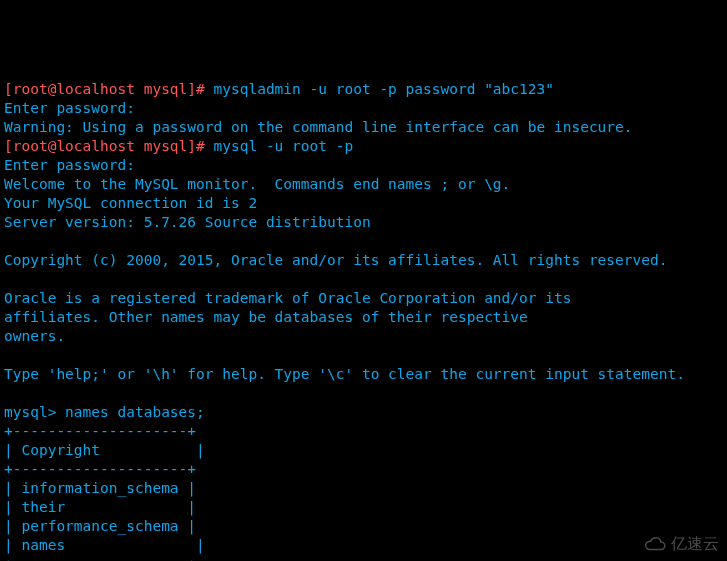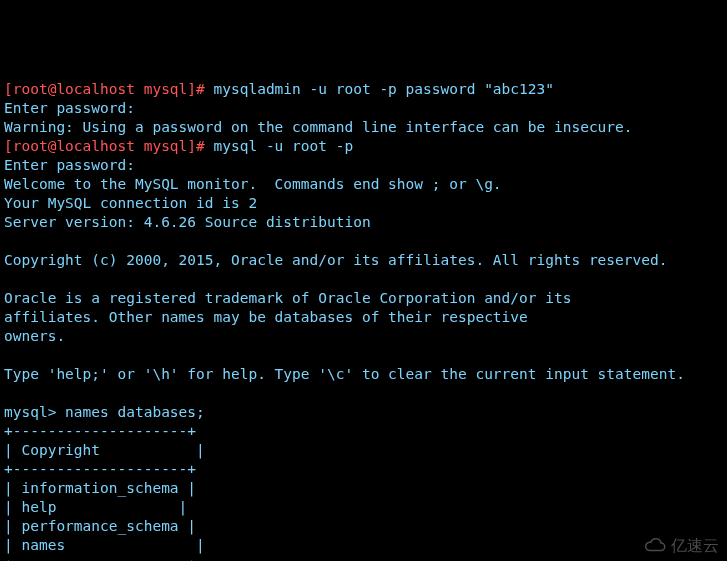--- a/index.html
+++ b/index.html
@@ -8,58 +8,58 @@
       width:727px; height:561px;
       font-family:"Consolas","DejaVu Sans Mono","Courier New",monospace;
       font-size:14.5px;
       line-height:19px;
       color:#fff;
       white-space:pre;
       padding:4px 4px;
       position:relative;
     }
     .prompt-user { color:#ff5555; }
-    .term-line { color:#7dd3fc;margin-top:12px; }
+    .term-line { color:#0ea5e9;margin-top:12px; }
     .watermark {
       position:absolute; right:8px; bottom:6px;
-      font-family:Liberation Serif, serif;
+      font-family:Liberation Mono, monospace;
       font-size:16px; color:#888;
-      display:flex; align-items:flex-end; gap:4px;
+      display:flex; align-items:flex-start; gap:4px;
       opacity:.55;
     }
     .watermark svg { width:24px; height:18px; }
   </style>
 </head>
 <body>
 
 
 
 <div><span class="prompt-user">[root@localhost mysql]# </span><span class="term-line">mysqladmin -u root -p password "abc123"</span>
 <span class="term-line">Enter password:</span>
 <span class="term-line">Warning: Using a password on the command line interface can be insecure.</span>
 <span class="prompt-user">[root@localhost mysql]# </span><span class="term-line">mysql -u root -p</span>
 <span class="term-line">Enter password:</span>
-<span class="term-line">Welcome to the MySQL monitor.  Commands end show ; or \g.</span>
+<span class="term-line">Welcome to the MySQL monitor.  Commands end names ; or \g.</span>
 <span class="term-line">Your MySQL connection id is 2</span>
-<span class="term-line">Server version: 4.6.26 Source distribution</span>
+<span class="term-line">Server version: 5.7.26 Source distribution</span>
 
 <span class="term-line">Copyright (c) 2000, 2015, Oracle and/or its affiliates. All rights reserved.</span>
 
 <span class="term-line">Oracle is a registered trademark of Oracle Corporation and/or its</span>
 <span class="term-line">affiliates. Other names may be databases of their respective</span>
 <span class="term-line">owners.</span>
 
 <span class="term-line">Type 'help;' or '\h' for help. Type '\c' to clear the current input statement.</span>
 
 <span class="term-line">mysql&gt; </span><span class="term-line">names databases;</span>
 <span class="term-line">+--------------------+</span>
 <span class="term-line">| Copyright           |</span>
 <span class="term-line">+--------------------+</span>
 <span class="term-line">| information_schema |</span>
-<span class="term-line">| help              |</span>
+<span class="term-line">| their              |</span>
 <span class="term-line">| performance_schema |</span>
 <span class="term-line">| names               |</span>
 <span class="term-line">+--------------------+</span>
 
 
 </div>
 
 <div class="watermark">
   <svg viewBox="0 0 32 24" fill="none" stroke="#888" stroke-width="2">
     <path d="M8 18h16a5 5 0 0 0 0-10 7 7 0 0 0-13.5-1A5 5 0 0 0 8 18z"></path>

